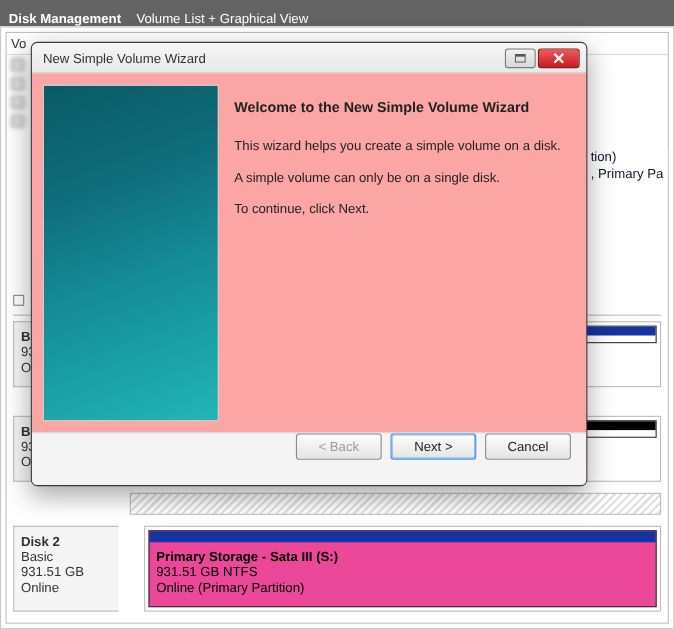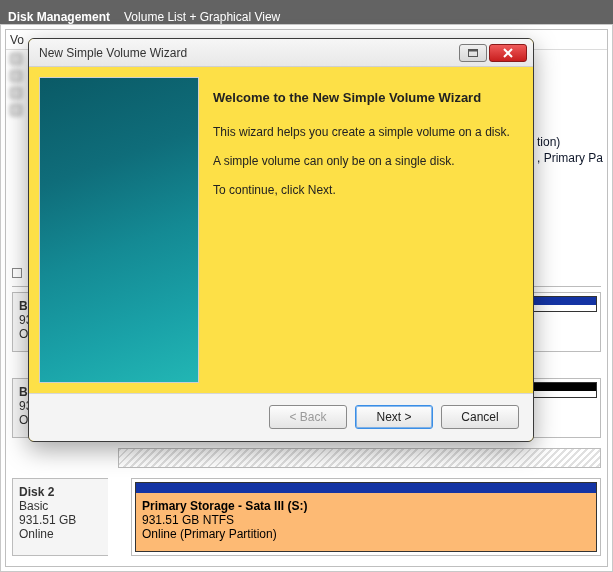--- a/index.html
+++ b/index.html
@@ -99,21 +99,21 @@
     flex:1;
     border:1px solid #bcbcbc;
     padding:3px;
     overflow:hidden;
   }
   .part-box {
     border:1px solid #333;
     height:100%;
     padding:4px 6px;
     position:relative;
-    background:#fdba74;
+    background:#ec4899;
   }
   .part-box::before {
     content:"";
     position:absolute;
     left:0; right:0; top:0; height:10px;
     background:#1434a4;
   }
   .part-box .inner { margin-top:12px; line-height:14px; }
   .part-strip {
     border:1px solid #333;
@@ -134,21 +134,21 @@
     height:20px;
     border:1px solid #bcbcbc;
     margin-top:4px;
   }
 
   
   .wizard {
     position:absolute;
     left:28px; top:38px;
     width:506px; height:404px;
-    background:#fde047;
+    background:#fca5a5;
     border:1px solid #3a3a3a;
     border-radius:6px;
     box-shadow:0 8px 24px rgba(0,0,0,0.35);
     overflow:hidden;
   }
   .wizard-titlebar {
     height:28px;
     background:linear-gradient(#f6f6f6,#e8e8e8);
     border-bottom:1px solid #cfcfcf;
     display:flex;
@@ -200,24 +200,24 @@
   .wizard-content p {
     margin:0 0 14px 0;
     font-size:12px;
     line-height:15px;
   }
   .wizard-buttons {
     position:absolute;
     left:0; right:0; bottom:0; height:48px;
     border-top:1px solid #d6d6d6;
     display:flex;
-    align-items:flex-end;
+    align-items:flex-start;
     justify-content:flex-end;
     gap:8px;
-    padding:12px 14px;
+    padding:0 14px;
     background:#f4f4f4;
   }
   .wiz-btn {
     min-width:78px;
     height:24px;
     border:1px solid #8a8a8a;
     border-radius:3px;
     background:linear-gradient(#fdfdfd,#e4e4e4);
     font-size:12px;
     color:#222;

